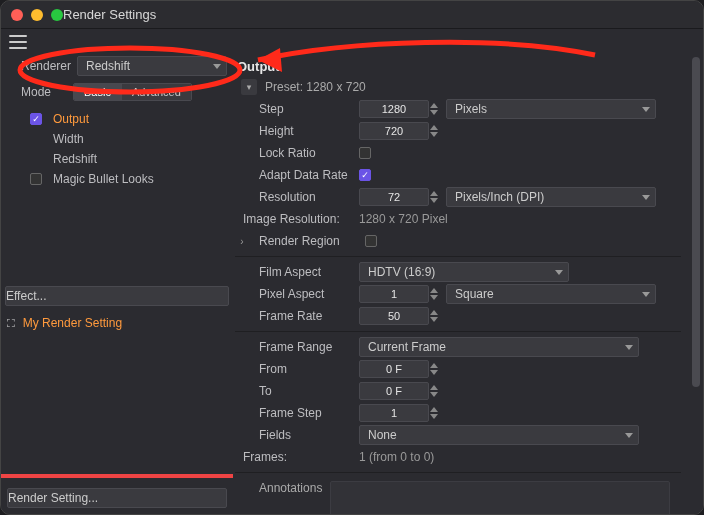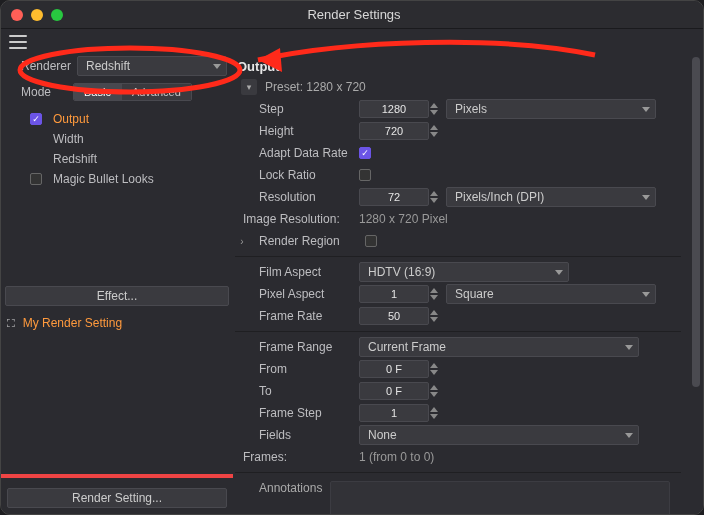--- a/index.html
+++ b/index.html
@@ -4,21 +4,21 @@
 <style>
   * { box-sizing: border-box; margin: 0; padding: 0; font-family: -apple-system, "Segoe UI", Arial, sans-serif; }
   body { background:#1e1e21; width:704px; height:515px; overflow:hidden; color:#aaa; font-size:12px; position:relative; }
   .window { width:704px; height:515px; background:#2b2b30; border-radius:10px; border:1px solid #444; display:flex; flex-direction:column; overflow:hidden; position:relative; }
 
   
   .titlebar { height:28px; background:#2c2c30; display:flex; align-items:center; padding:0 10px; border-bottom:1px solid #1a1a1d; }
   .traffic { display:flex; gap:8px; }
   .dot { width:12px; height:12px; border-radius:50%; }
   .red{background:#ff5f57;} .yellow{background:#febc2e;} .green{background:#28c840;}
-  .title { flex:1; text-align:center; font-size:13px; color:#d8d8d8; font-weight:500; }
+  .title { flex:1; text-align:left; font-size:13px; color:#d8d8d8; font-weight:500; }
 
   .body { flex:1; display:flex; flex-direction:column; overflow:hidden; }
   .toolbar { height:26px; display:flex; align-items:center; padding:3px 8px; }
   .hamburger { width:18px; height:14px; display:flex; flex-direction:column; justify-content:space-between; cursor:pointer;}
   .hamburger span { display:block; height:2px; background:#ccc; border-radius:1px; }
 
   .main { flex:1; display:flex; overflow:hidden; }
   .sidebar { width:232px; background:#2b2b30; display:flex; flex-direction:column; }
   .sidebar-top { padding:0 6px 4px 20px; }
   .row { display:flex; align-items:center; height:22px; gap:6px; }
@@ -32,21 +32,21 @@
   .strike { text-decoration: line-through #ff3b2f 2px; }
 
   .tree { margin-top:6px; }
   .tree-item { display:flex; align-items:center; height:20px; padding-left:20px; gap:8px; color:#bdbdc0; cursor:pointer;}
   .tree-item.selected { color:#ff9a3d; }
   .checkbox { width:12px; height:12px; border:1px solid #666; border-radius:2px; background:#333; display:inline-flex; align-items:center; justify-content:center; }
   .checkbox.checked { background:#6b54e6; border-color:#6b54e6; }
   .checkbox.checked::after { content:"✓"; color:#fff; font-size:9px; line-height:1; }
   .chk-col { width:18px; display:flex; justify-content:center; margin-left:-14px;}
 
-  .barbtn { background:#3a3a3f; color:#ccc; height:20px; border:1px solid #49494f; border-radius:2px; text-align:center; line-height:18px; cursor:pointer;}
+  .barbtn { background:#3a3a3f; color:#ccc; height:20px; border:1px solid #49494f; border-radius:2px; line-height:18px; cursor:pointer;}
   .effect-row { margin:6px 4px 6px 4px; }
   .cur-setting { display:flex; align-items:center; gap:8px; padding:4px 6px; color:#ff9a3d;}
   .corner-icon { font-size:11px; color:#ccc; }
   .spacer { flex:1; }
   .bottombar { border-top:4px solid #ef4444; padding:10px 6px 6px 6px; }
 
   
   .right { flex:1; background:#2b2b30; display:flex; overflow:hidden;}
   .right-scroll { flex:1; overflow-y:auto; padding:0 8px 8px 2px;}
   .right-header { font-weight:700; color:#e6e6e6; font-size:13px; padding:4px 0 2px 2px; }
@@ -187,26 +187,26 @@
             <span class="flabel">Height</span>
             <div class="numbox-wrap">
                 <div class="numbox">720</div>
                 <div class="spin">
                   <span class="up"></span>
                   <span class="dn"></span>
                 </div>
               </div>
           </div>
           <div class="field-row">
+            <span class="flabel">Lock Ratio</span>
+            <span class="checkbox"></span>
+          </div>
+          <div class="field-row">
             <span class="flabel">Adapt Data Rate</span>
             <span class="checkbox checked"></span>
-          </div>
-          <div class="field-row">
-            <span class="flabel">Lock Ratio</span>
-            <span class="checkbox"></span>
           </div>
           <div class="field-row">
             <span class="flabel">Resolution</span>
             <div class="numbox-wrap">
                 <div class="numbox">72</div>
                 <div class="spin">
                   <span class="up"></span>
                   <span class="dn"></span>
                 </div>
               </div>

